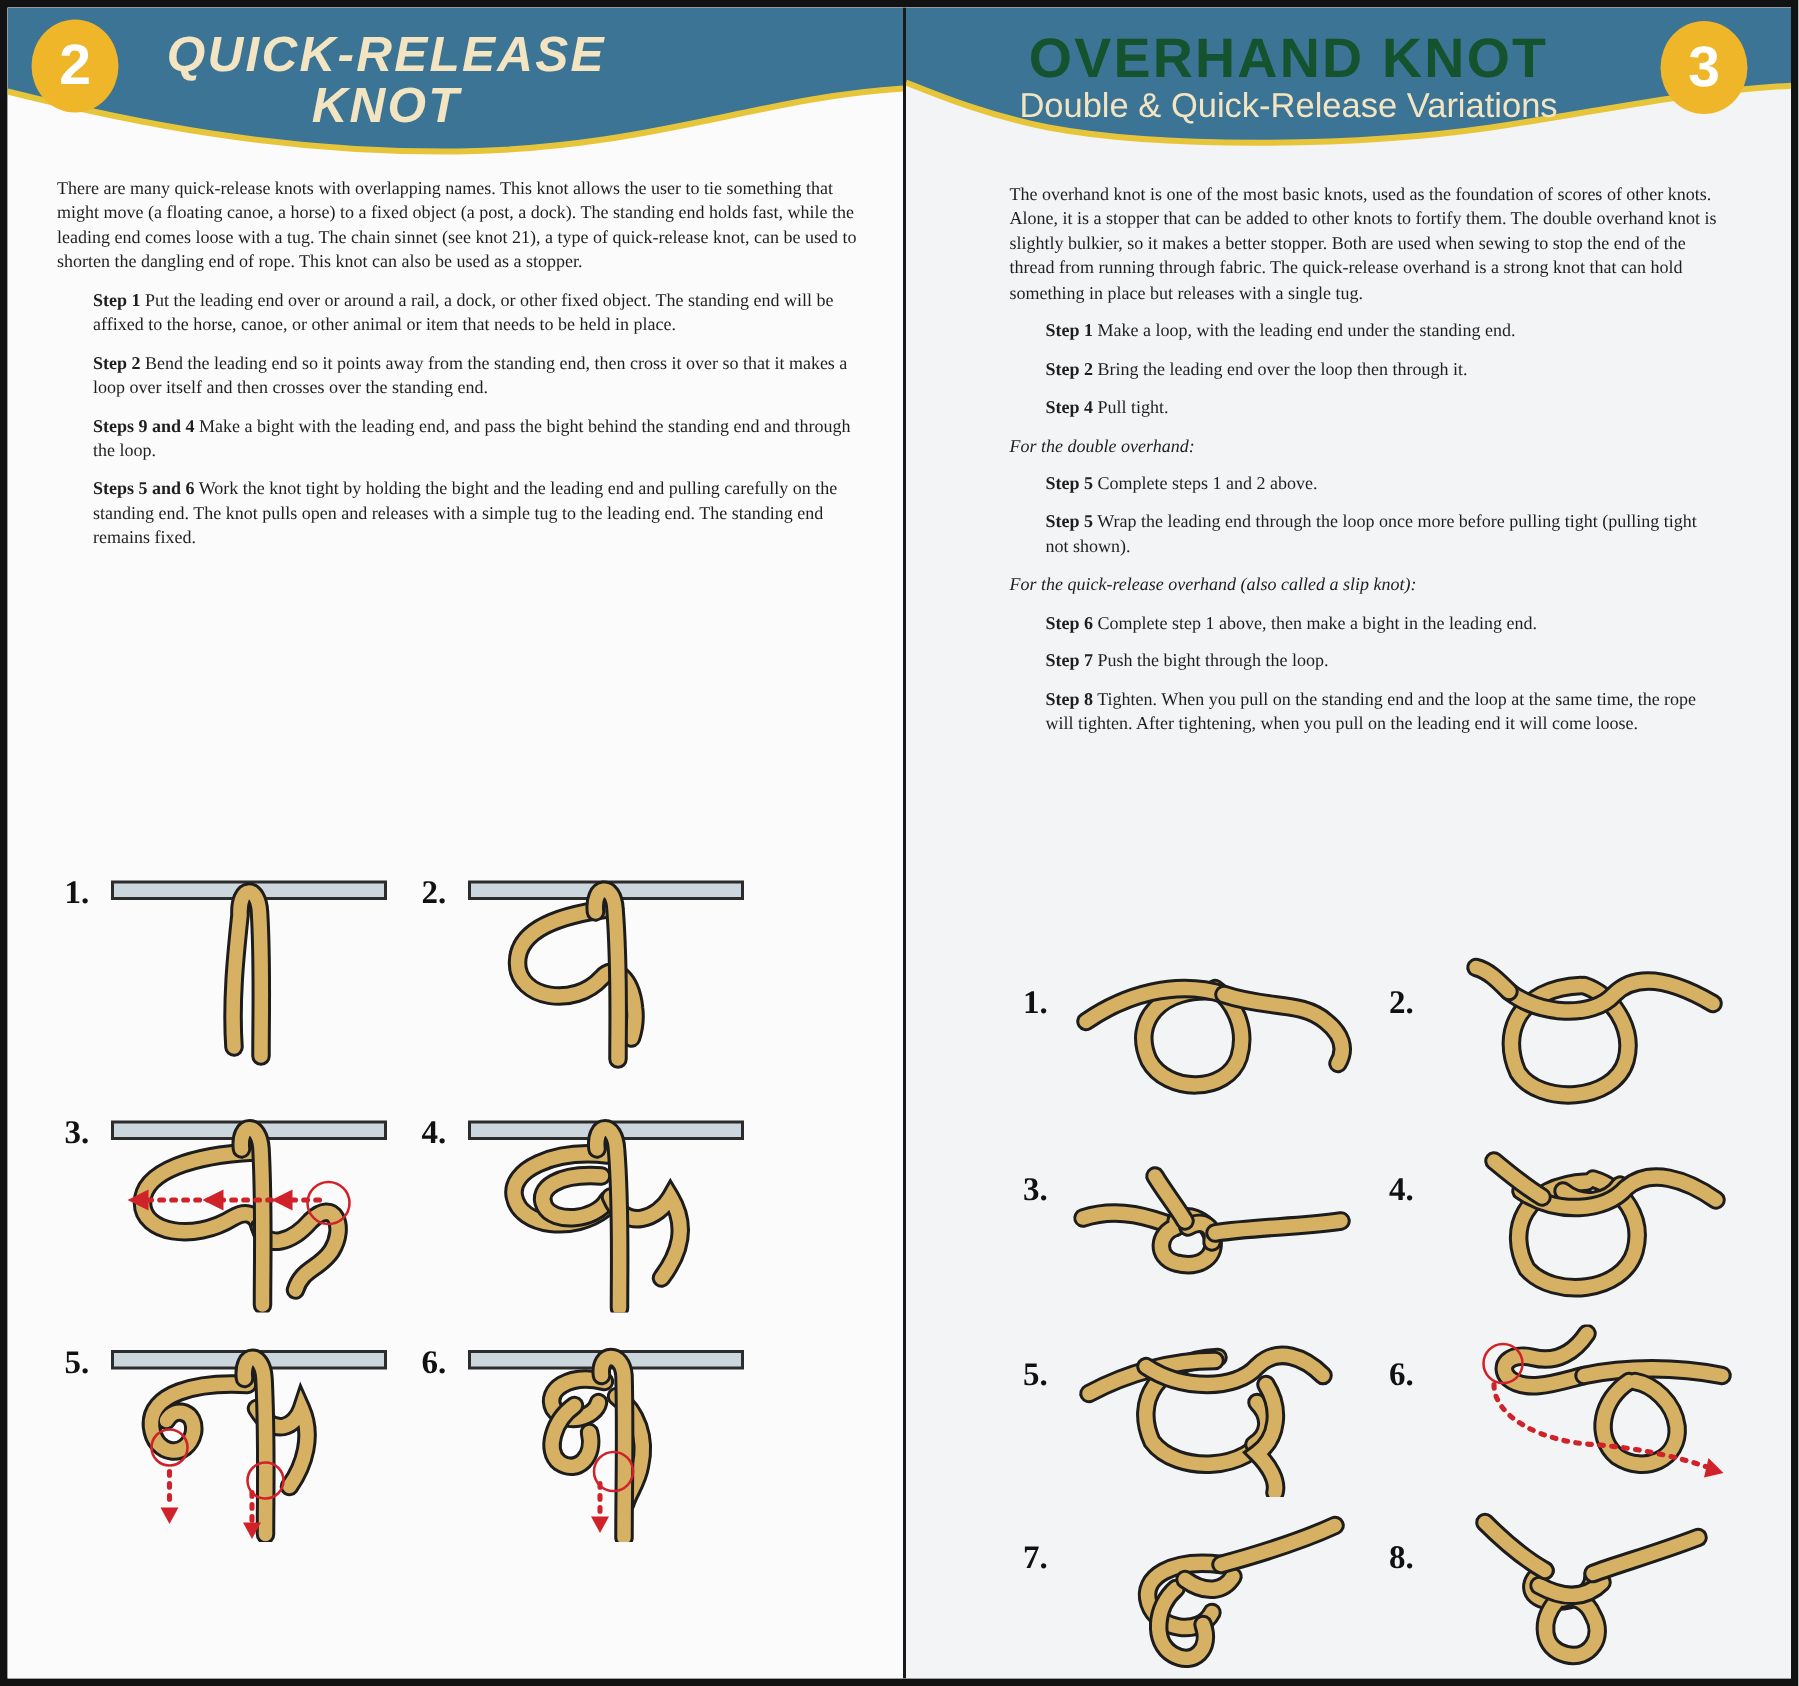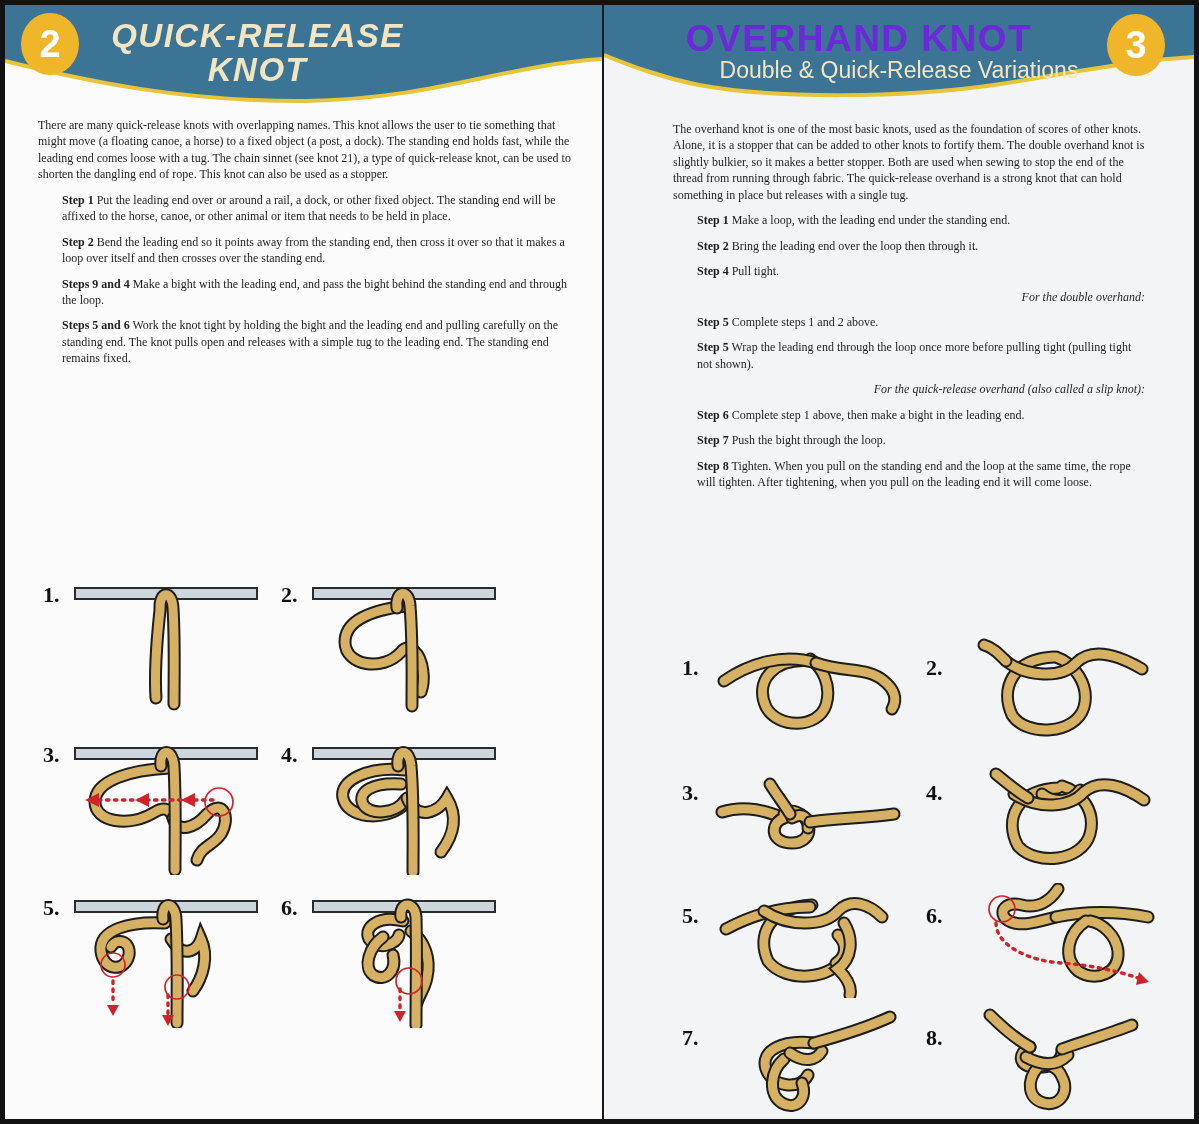--- a/index.html
+++ b/index.html
@@ -8,28 +8,28 @@
          font-family:"Liberation Serif",serif;}
   .page{position:absolute;top:0;height:100%;}
   .page-left{left:0;width:597px;background:#fbfbfc;}
   .page-right{left:597px;width:592px;background:#f3f4f5;border-left:2px solid #1a1a1a;}
   .hdr-svg{position:absolute;top:0;left:0;}
   .badge{position:absolute;width:58px;height:62px;border-radius:50%;background:#f0b629;
          color:#ffffff;display:flex;align-items:center;justify-content:center;
          font:700 38px "Liberation Sans",sans-serif;z-index:5;}
   .title{position:absolute;left:0;width:505px;text-align:center;color:#f3e5c2;
          font:800 33px/1.04 "Liberation Sans",sans-serif;letter-spacing:1.5px;z-index:3;}
-  .pr-title{position:absolute;left:0;width:510px;text-align:center;color:#6d28d9;
+  .pr-title{position:absolute;left:0;width:510px;text-align:center;color:#14532d;
          font:800 37px/1 "Liberation Sans",sans-serif;letter-spacing:1.5px;z-index:3;}
   .pr-sub{position:absolute;left:0;width:510px;text-align:center;color:#f3e5c2;
          font:400 23px/1 "Liberation Sans",sans-serif;z-index:3;}
   .body-text{position:absolute;font-size:12px;line-height:1.37;color:#1e1e1e;}
   .body-text p{margin:0;}
   .step{margin:9px 0 0 24px !important;}
-  .note{margin:9px 0 0 0 !important;font-style:italic;text-align:right;}
+  .note{margin:9px 0 0 0 !important;font-style:italic;}
   .b{font-weight:700;}
   .fig{position:absolute;display:flex;gap:2px;}
   .fignum{font:700 22px "Liberation Serif",serif;color:#111;width:28px;}
   .fn-rail{margin-top:2px;}
   .fn-free{margin-top:20px;}
   .rail{fill:#ccd7dd;stroke:#2c2c2c;stroke-width:2;}
   .ro{fill:none;stroke:#1d1d1d;stroke-width:13;stroke-linecap:round;}
   .rf{fill:none;stroke:#d6b164;stroke-width:9;stroke-linecap:round;}
   .red{fill:none;stroke:#cf2329;stroke-width:3.4;stroke-dasharray:2.5 5.5;stroke-linecap:round;}
   .redc{fill:none;stroke:#cf2329;stroke-width:1.7;}
@@ -154,21 +154,21 @@
 
   <div class="page page-right">
     <svg class="hdr-svg" width="592" height="102" viewBox="0 0 592 102">
       <path d="M0,0 H592 V52 C520,56 470,68 390,80 C300,93 170,94 95,80 C55,72 25,60 0,50 Z" fill="#3b7495"></path>
       <path d="M0,50 C25,60 55,72 95,80 C170,94 300,93 390,80 C470,68 520,56 592,52" fill="none" stroke="#e7c53a" stroke-width="4"></path>
     </svg>
     <div class="badge" style="left:503px;top:9px;">
       <span>3</span>
     </div>
     <div class="pr-title" style="top:15px;">OVERHAND KNOT</div>
-    <div class="pr-sub" style="top:54px;padding-left:40px;">Double &amp; Quick-Release Variations</div>
+    <div class="pr-sub" style="top:54px;">Double &amp; Quick-Release Variations</div>
 
     <div class="body-text" style="left:69px;top:116px;width:472px;">
       <p>The overhand knot is one of the most basic knots, used as the foundation of scores of other knots. Alone, it is a stopper that can be added to other knots to fortify them. The double overhand knot is slightly bulkier, so it makes a better stopper. Both are used when sewing to stop the end of the thread from running through fabric. The quick-release overhand is a strong knot that can hold something in place but releases with a single tug.</p>
       <p class="step"><span class="b">Step 1</span> <span>Make a loop, with the leading end under the standing end.</span></p>
       <p class="step"><span class="b">Step 2</span> <span>Bring the leading end over the loop then through it.</span></p>
       <p class="step"><span class="b">Step 4</span> <span>Pull tight.</span></p>
       <p class="note">For the double overhand:</p>
       <p class="step"><span class="b">Step 5</span> <span>Complete steps 1 and 2 above.</span></p>
       <p class="step"><span class="b">Step 5</span> <span>Wrap the leading end through the loop once more before pulling tight (pulling tight not shown).</span></p>
       <p class="note">For the quick-release overhand (also called a slip knot):</p>

